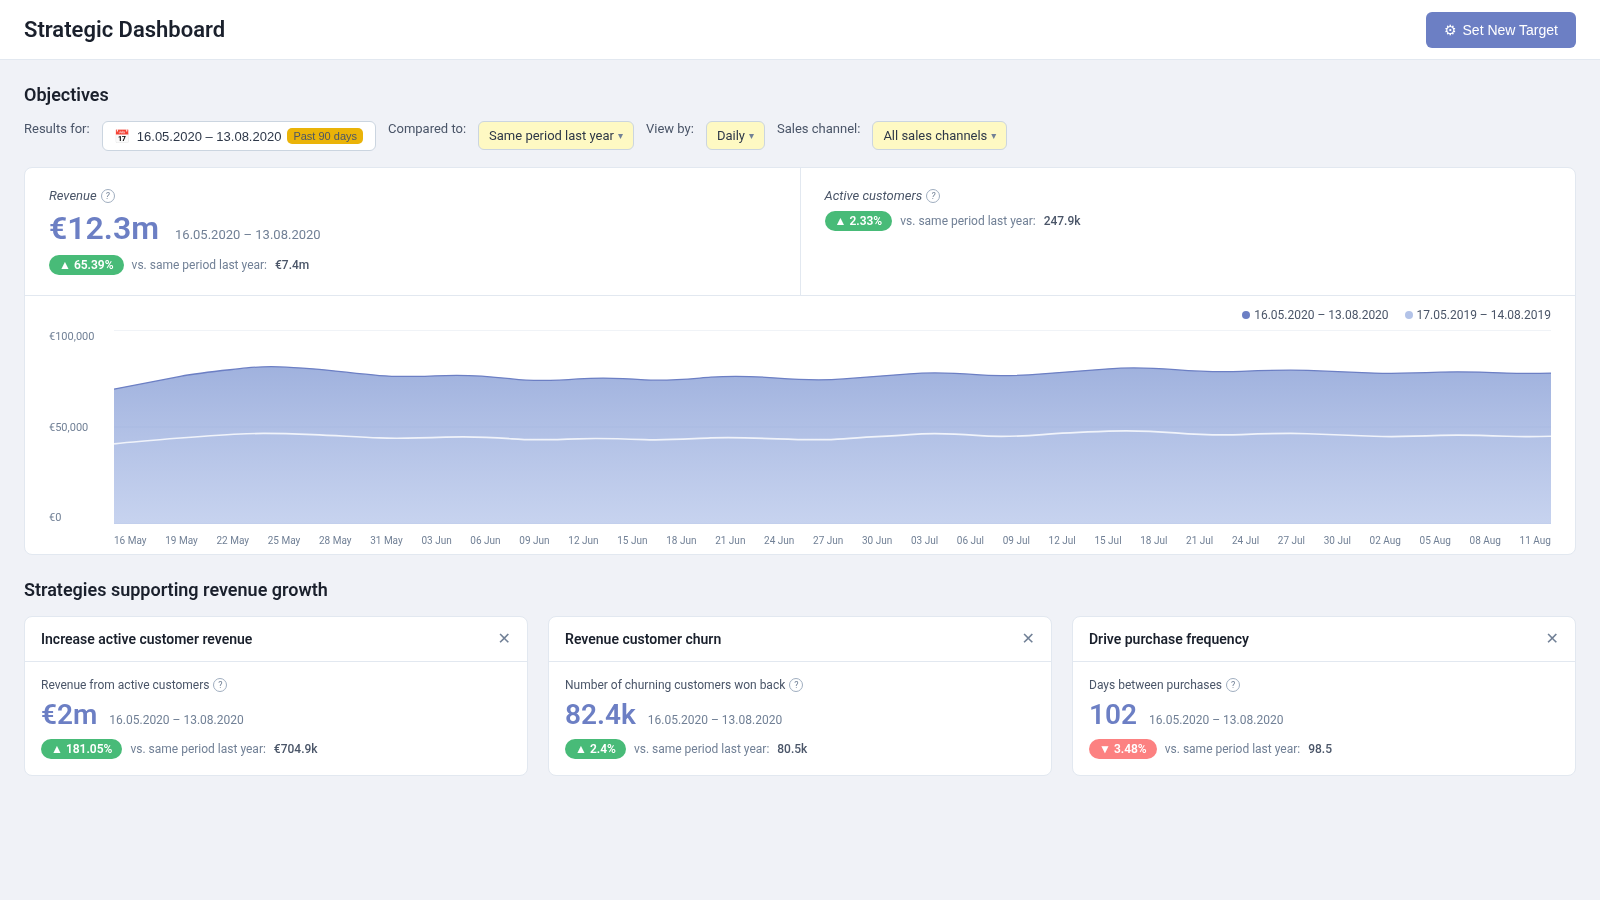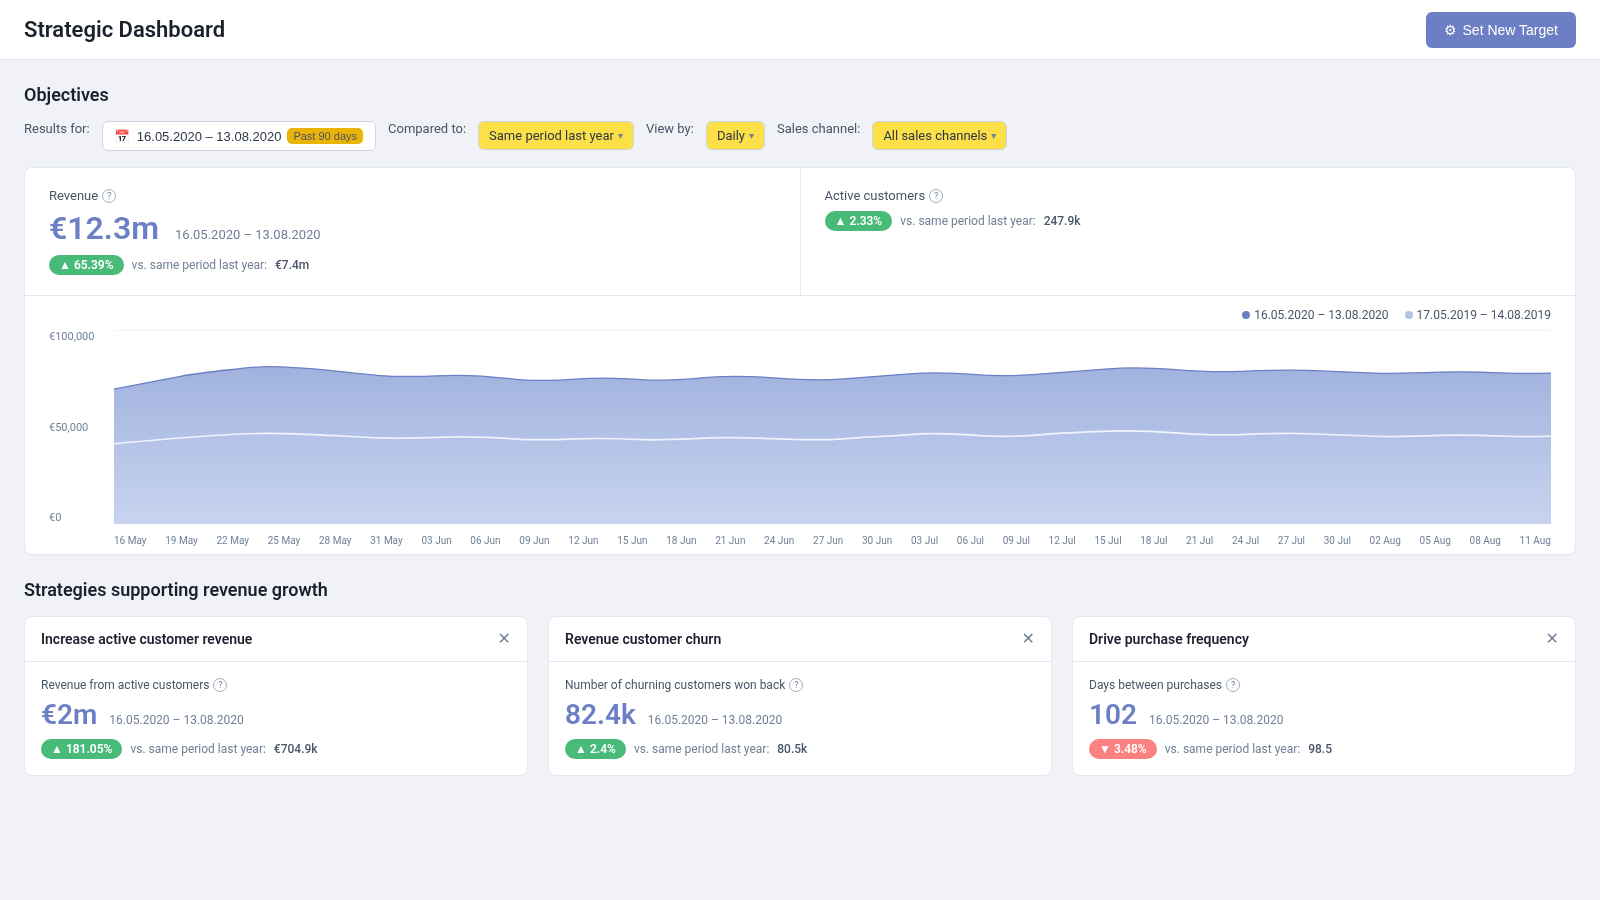--- a/index.html
+++ b/index.html
@@ -43,21 +43,21 @@
       margin-bottom: 16px;
       flex-wrap: wrap;
     }
     .filter-label { font-size: 13px; color: #4a5568; }
     .filter-control {
       display: flex;
       align-items: center;
       gap: 6px;
     }
     .filter-select {
-      background: #fde047;
+      background: #fef9c3;
       border: 1px solid #cbd5e0;
       border-radius: 6px;
       padding: 6px 10px;
       font-size: 13px;
       color: #2d3748;
       cursor: pointer;
       display: flex;
       align-items: center;
       gap: 4px;
     }
@@ -100,20 +100,21 @@
     .metric-panel:first-child {
       border-right: 1px solid #e2e8f0;
     }
     .metric-title {
       font-size: 13px;
       color: #4a5568;
       display: flex;
       align-items: center;
       gap: 4px;
       margin-bottom: 6px;
+      font-style: italic;
     }
     .metric-value {
       font-size: 32px;
       font-weight: 600;
       color: #6c7fc4;
     }
     .metric-date {
       font-size: 13px;
       color: #718096;
       margin-left: 8px;

